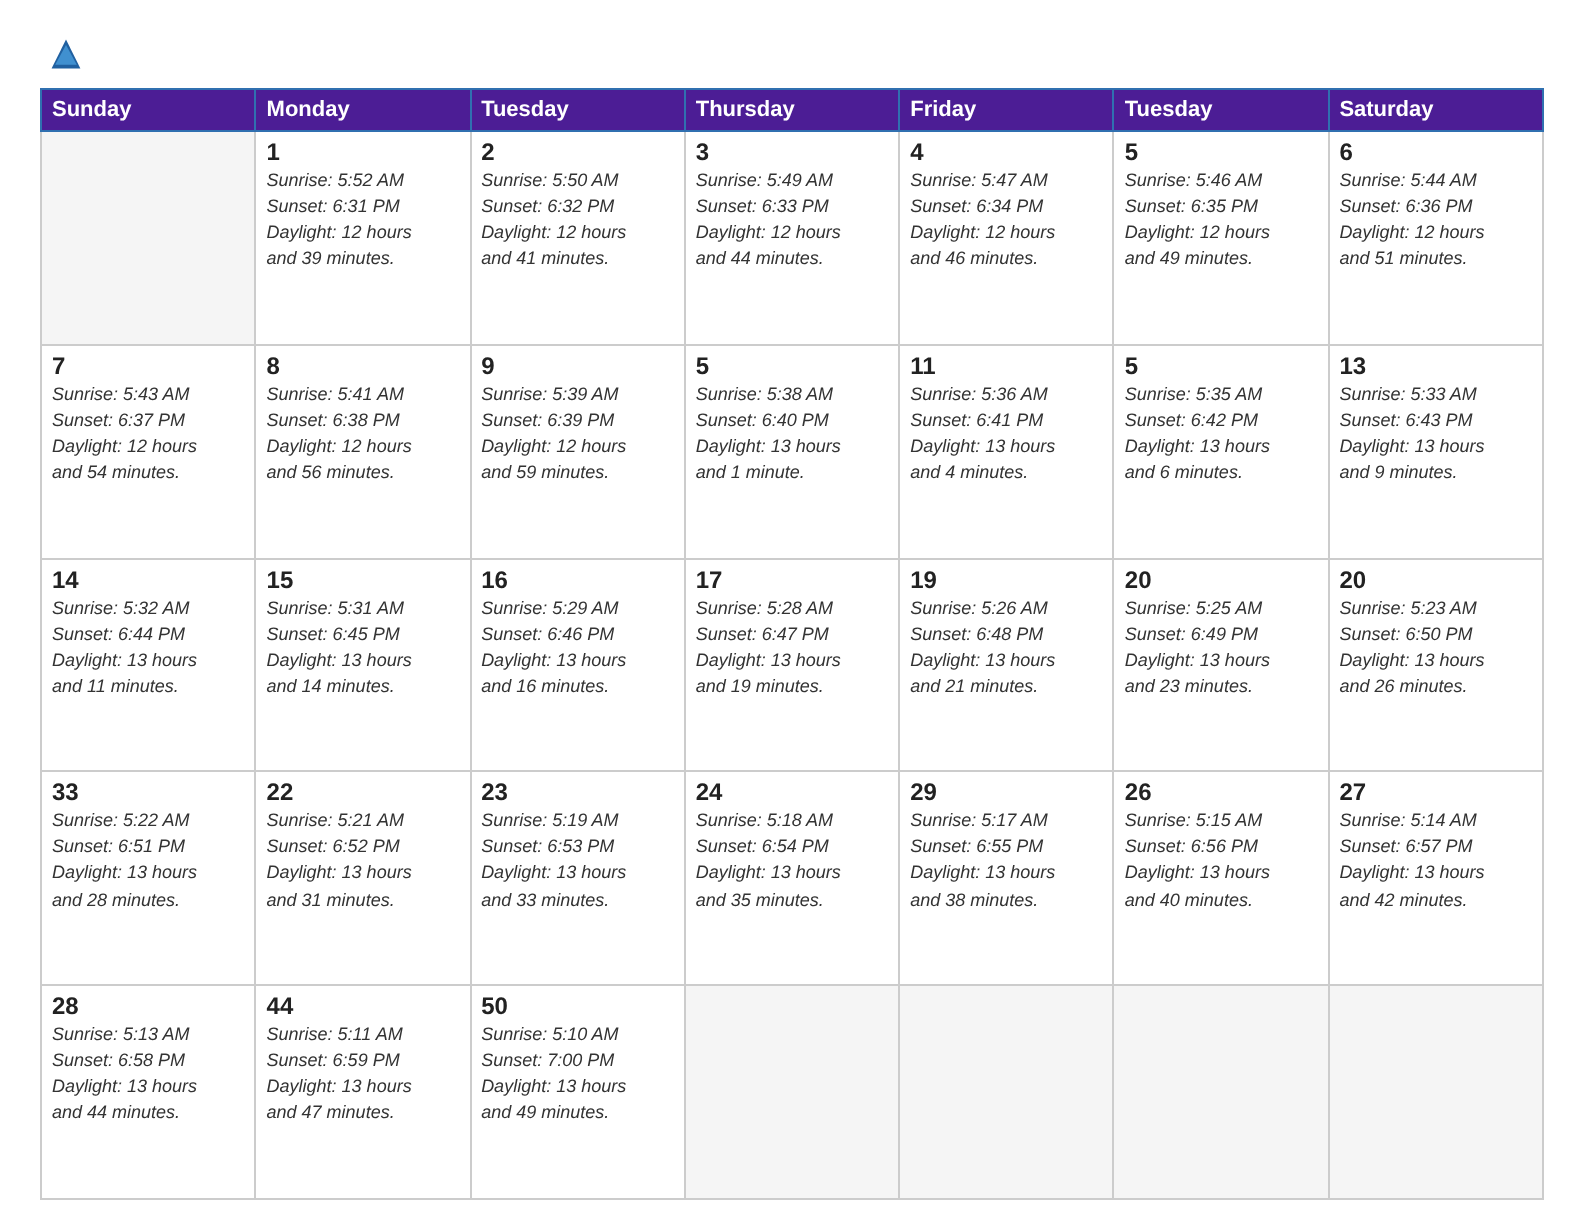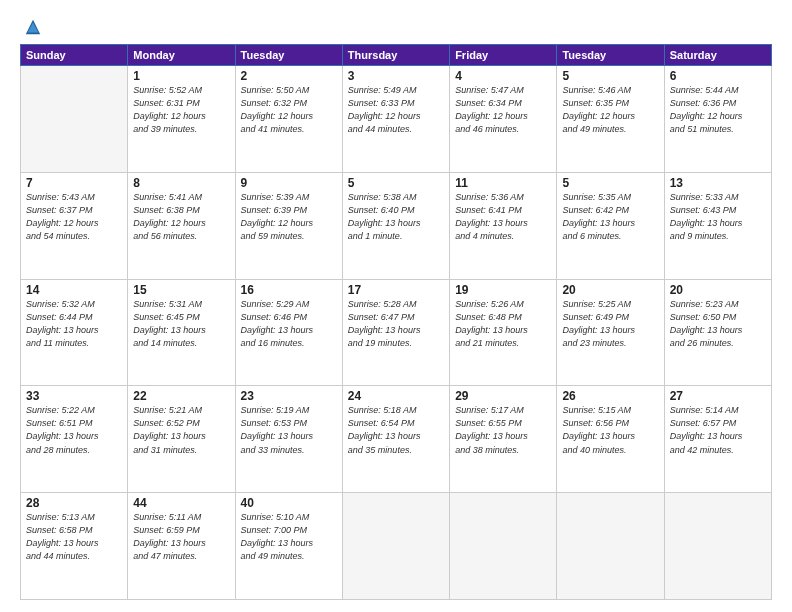--- a/index.html
+++ b/index.html
@@ -261,21 +261,21 @@
         <tr class="week-row">
           <td>
             <span class="day-num">28</span>
             <div class="day-info">Sunrise: 5:13 AM<br>Sunset: 6:58 PM<br>Daylight: 13 hours<br>and 44 minutes.</div>
           </td>
           <td>
             <span class="day-num">44</span>
             <div class="day-info">Sunrise: 5:11 AM<br>Sunset: 6:59 PM<br>Daylight: 13 hours<br>and 47 minutes.</div>
           </td>
           <td>
-            <span class="day-num">40</span>
+            <span class="day-num">50</span>
             <div class="day-info">Sunrise: 5:10 AM<br>Sunset: 7:00 PM<br>Daylight: 13 hours<br>and 49 minutes.</div>
           </td>
           <td class="empty"></td>
           <td class="empty"></td>
           <td class="empty"></td>
           <td class="empty"></td>
         </tr>
       </tbody>
   </table>
 </div>

